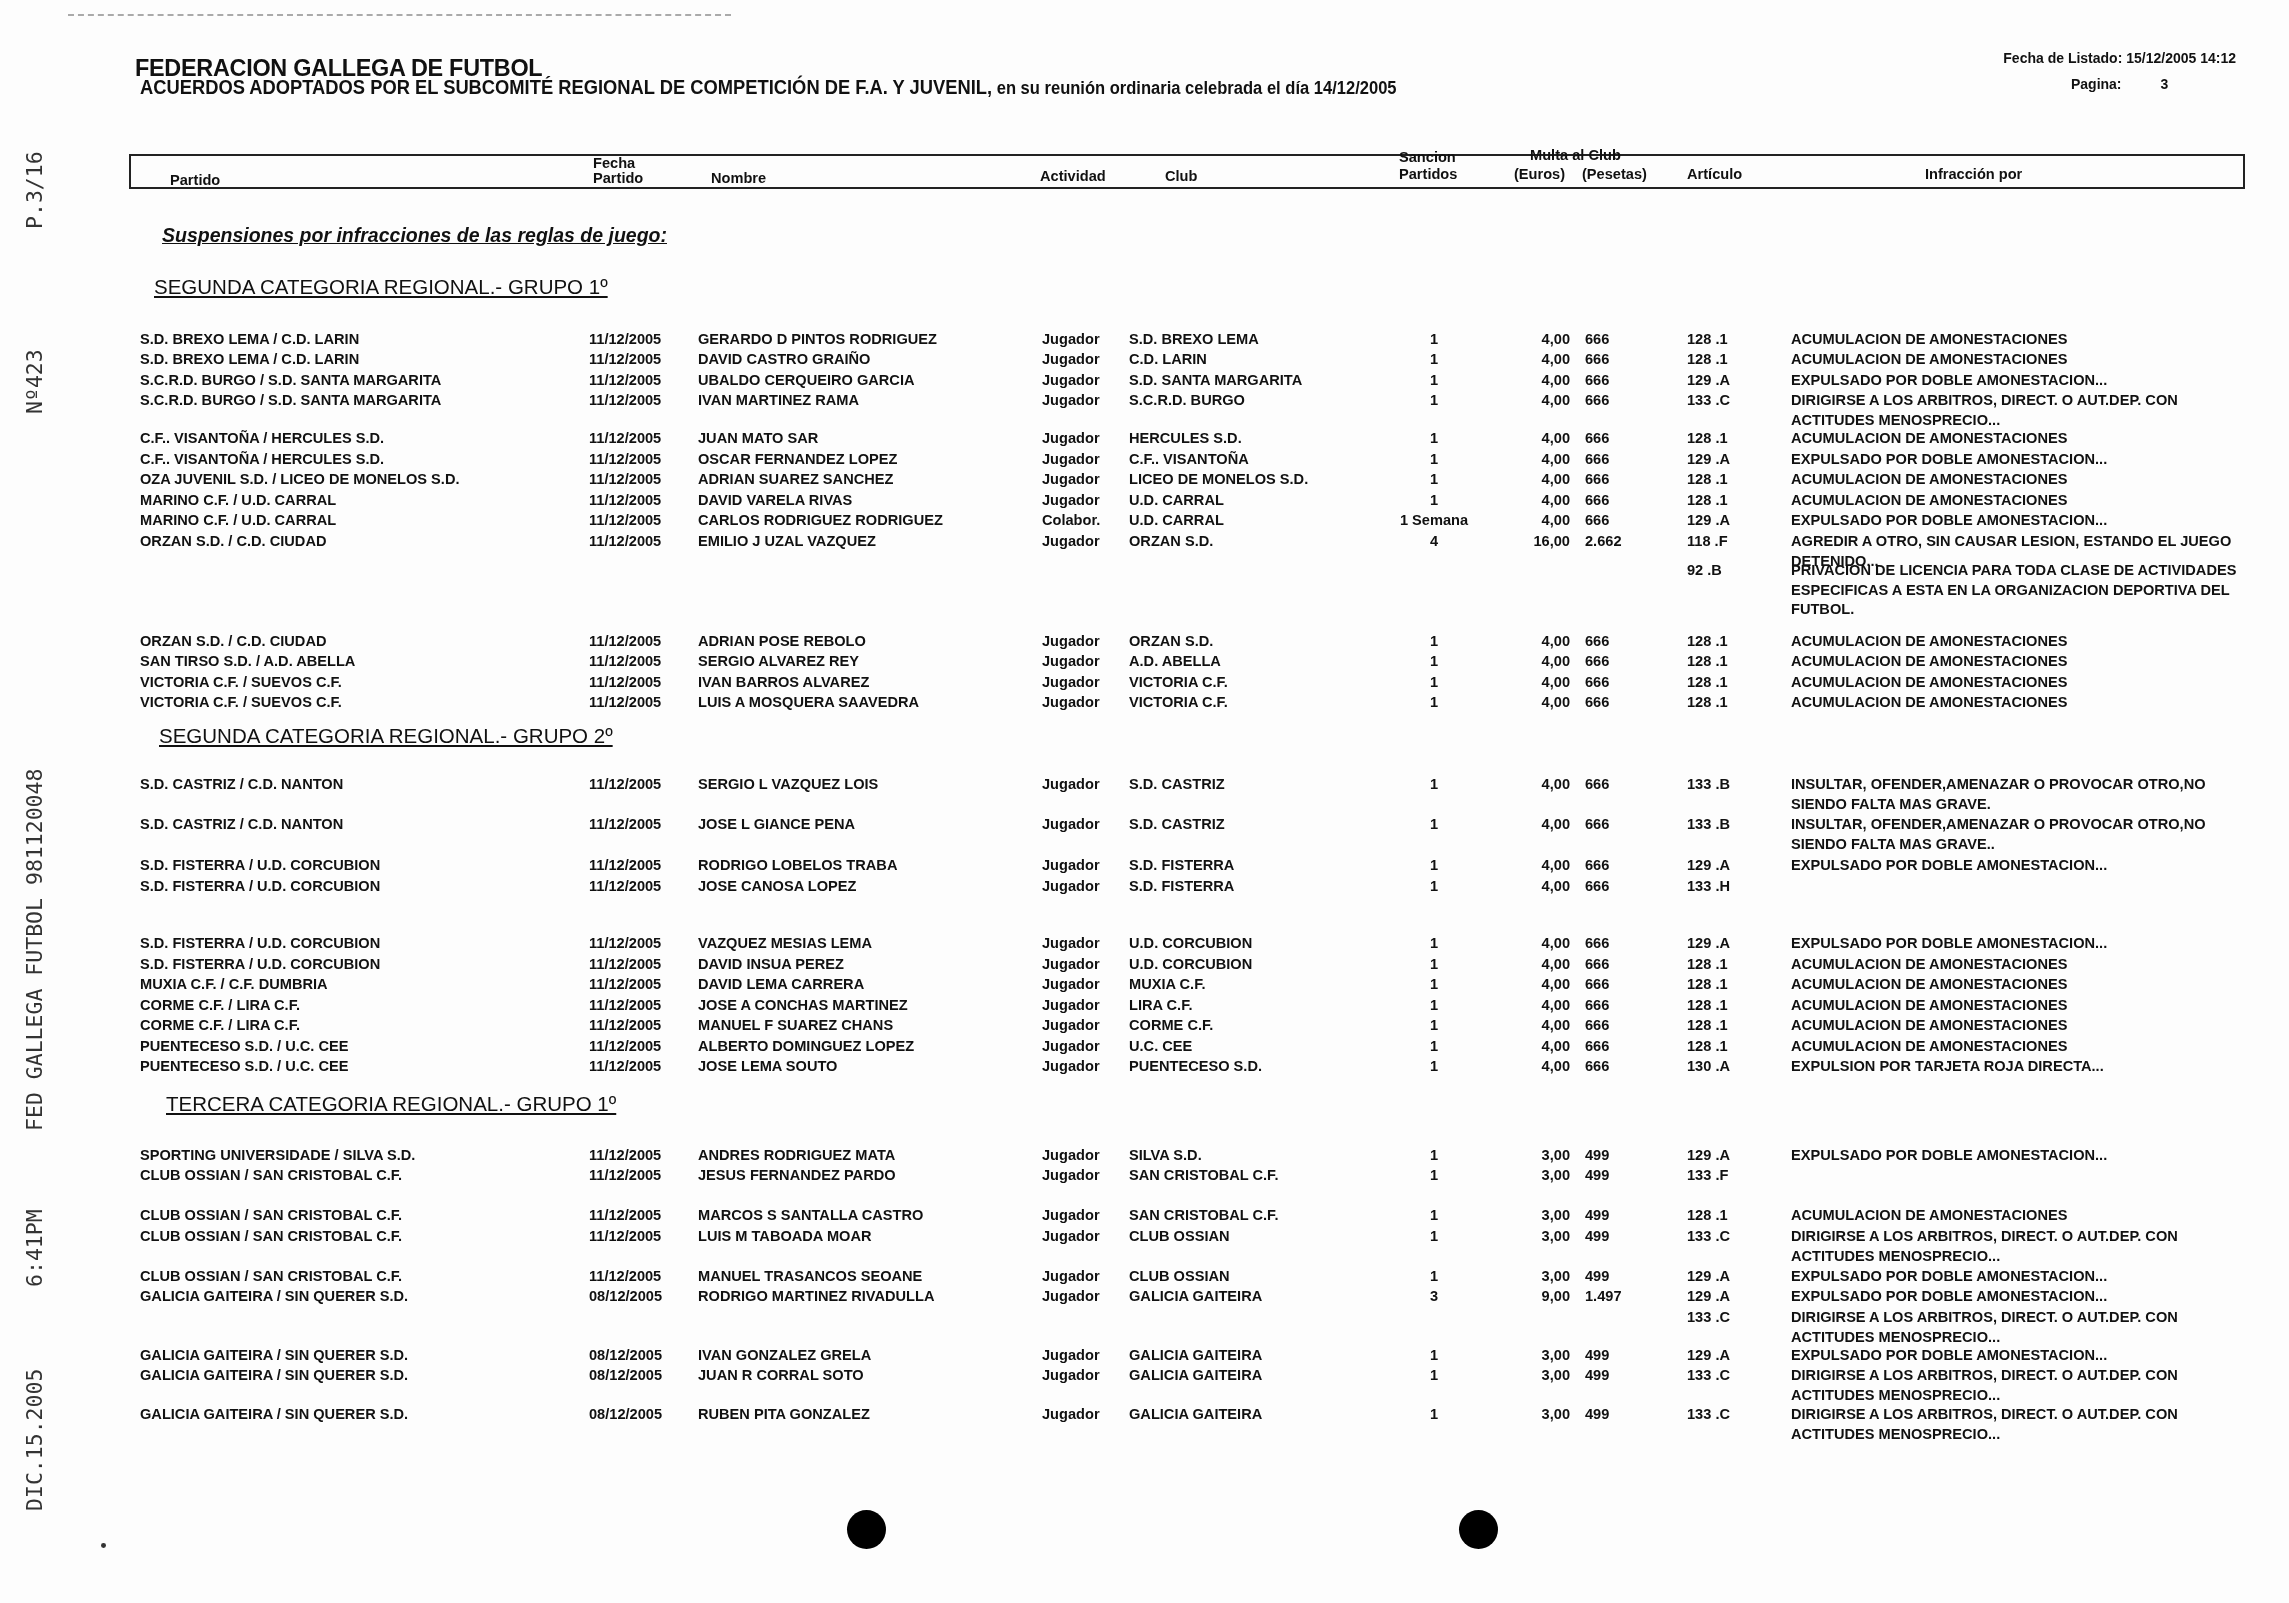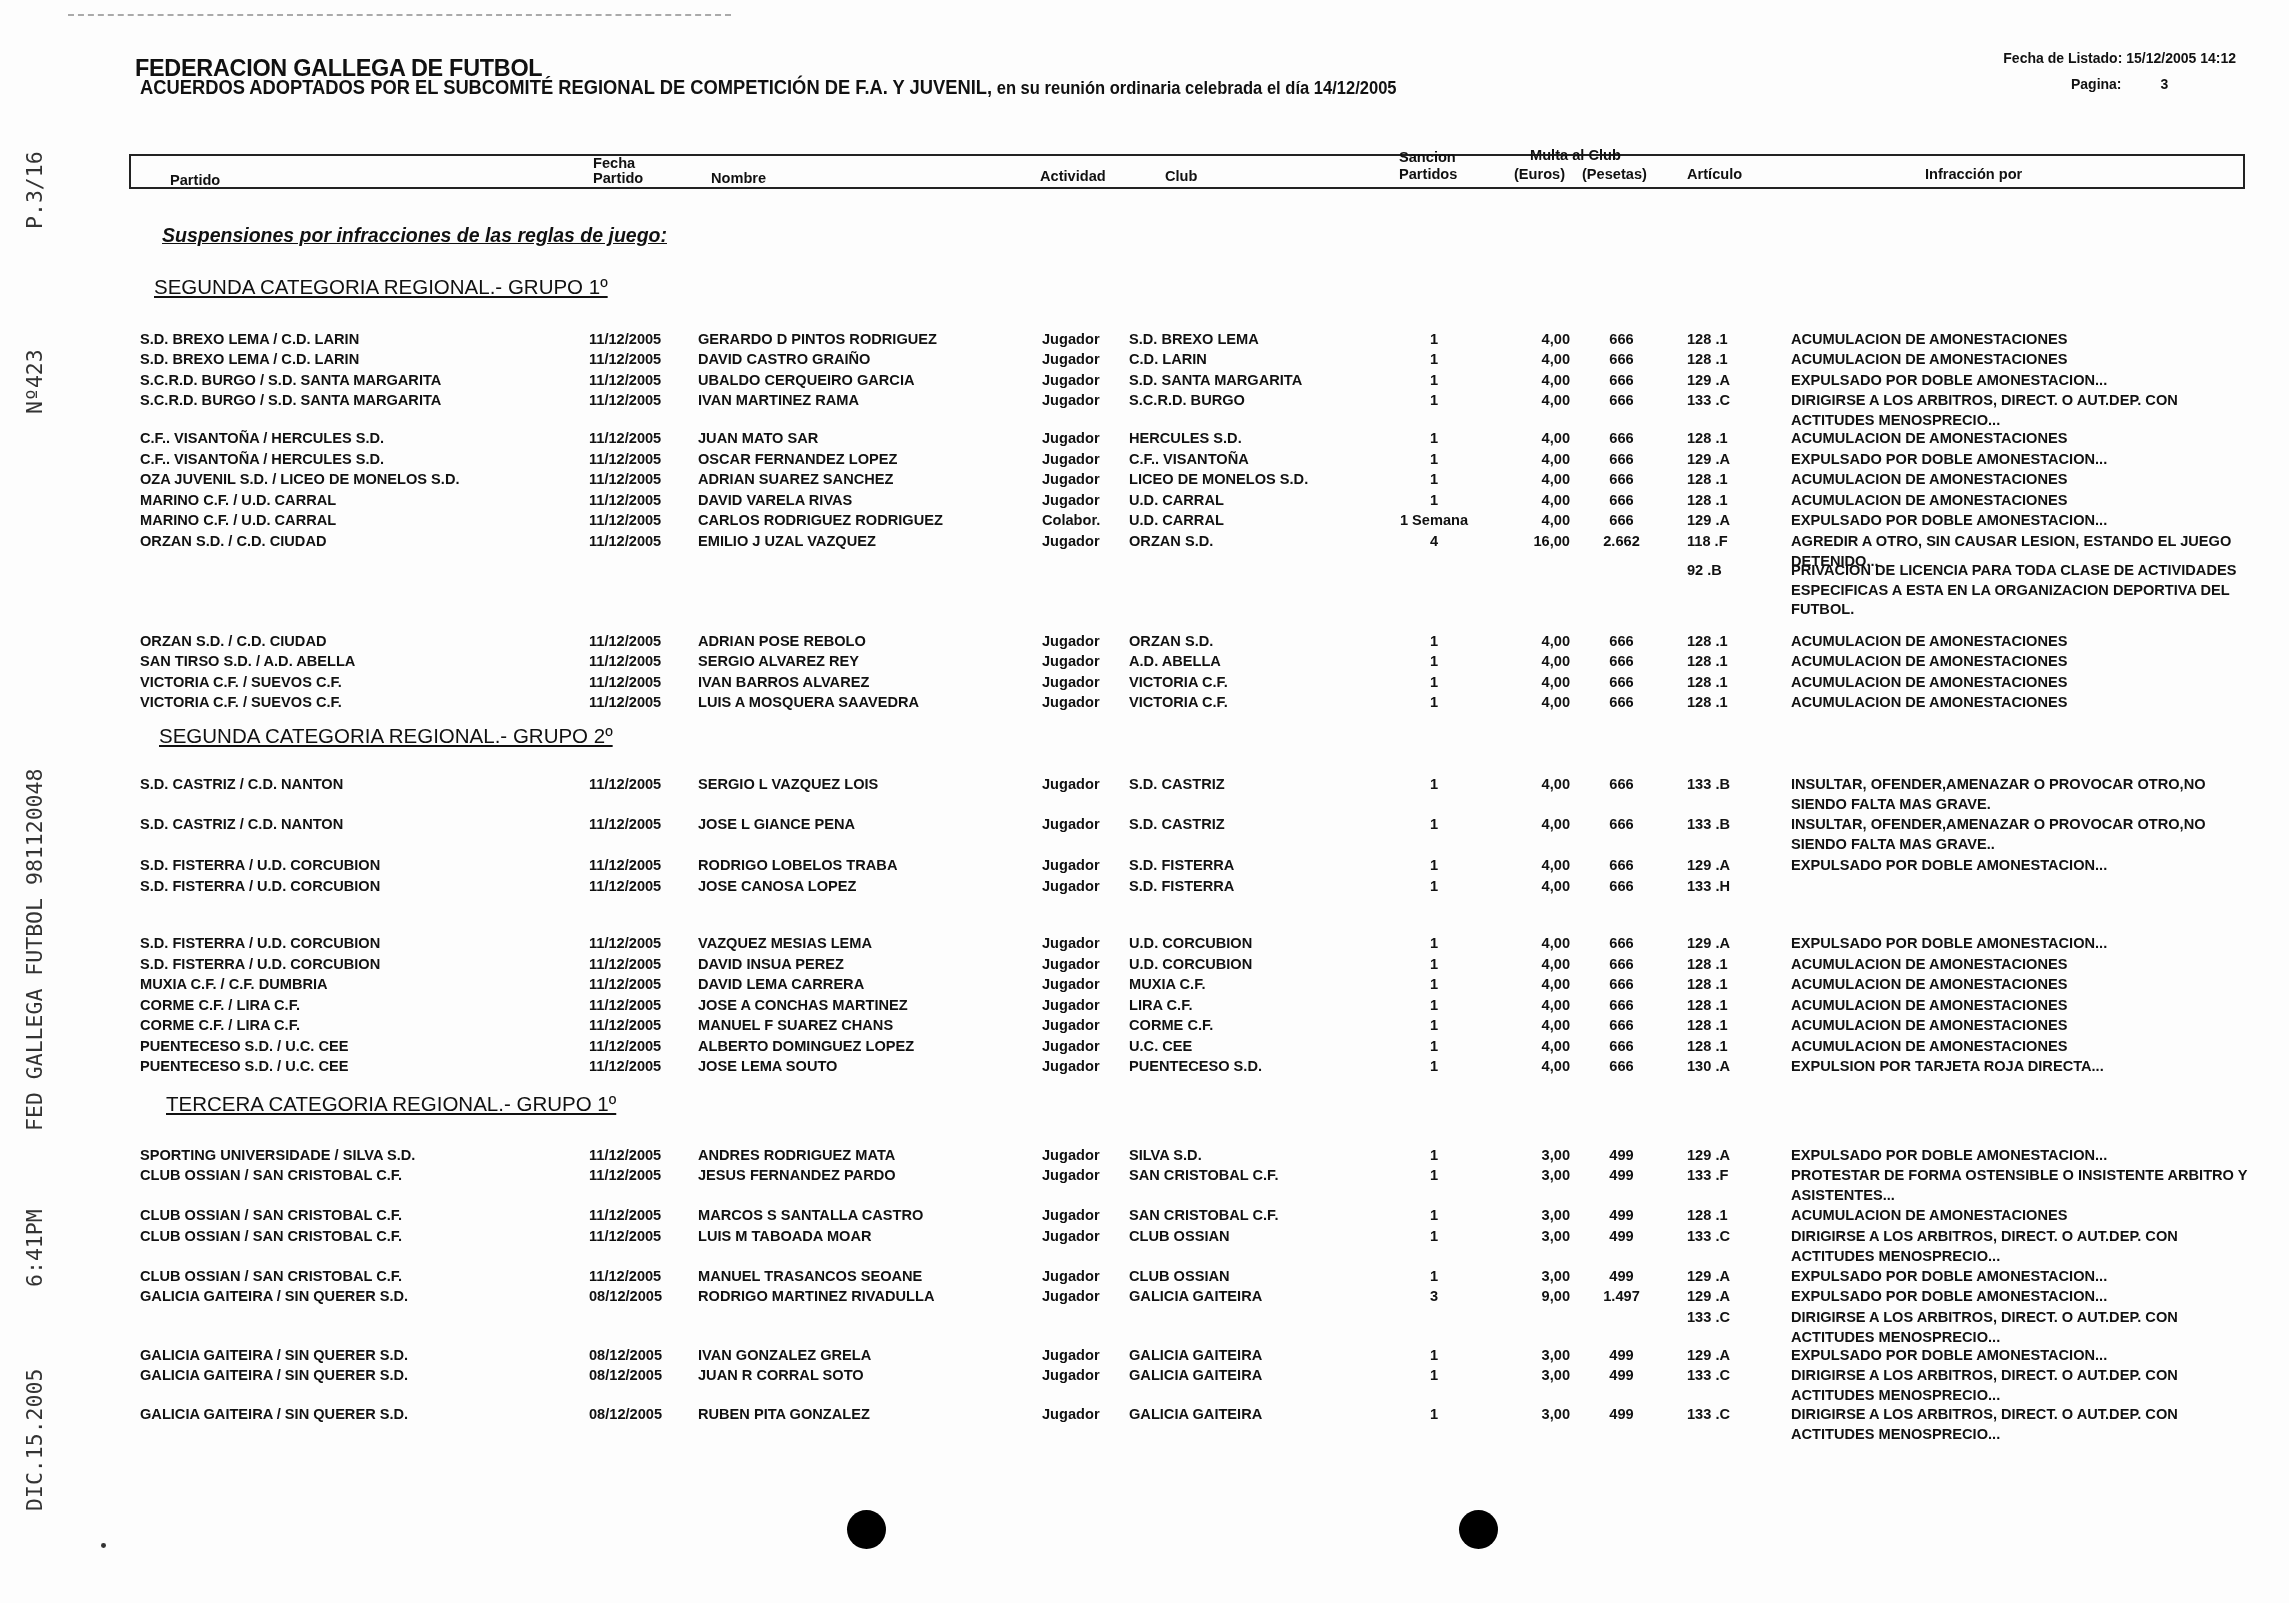--- a/index.html
+++ b/index.html
@@ -31,21 +31,21 @@
   .cat { position:absolute; font-size:20.5px; text-decoration:underline; white-space:nowrap; }
   .row { position:absolute; left:0; width:2290px; height:19.5px; font-size:14.6px; font-weight:bold; }
   .row span { position:absolute; white-space:nowrap; line-height:19.5px; }
   .c-partido { left:140px; }
   .c-fecha { left:589px; }
   .c-nombre { left:698px; }
   .c-act { left:1042px; }
   .c-club { left:1129px; }
   .c-sanc { left:1385px; width:98px; text-align:center; }
   .c-euros { left:1502px; width:68px; text-align:right; }
-  .c-pesetas { left:1585px; width:73px; text-align:center; }
+  .c-pesetas { left:1585px; width:73px; text-align:left; }
   .c-art { left:1687px; width:78px; }
   .c-inf { left:1791px; width:458px; white-space:normal !important; line-height:19.5px !important; }
   .hole { position:absolute; width:39px; height:39px; border-radius:50%; background:#000; }
   .speck { position:absolute; width:4.9px; height:4.9px; border-radius:50%; background:#333; }
 </style>
 </head>
 <body>
 
 <div class="faxbar">
   <span style="top:1365px">DIC.15.2005</span>
@@ -413,21 +413,20 @@
     <div class="row" style="top: 1166px;">
       <span class="c-partido">CLUB OSSIAN / SAN CRISTOBAL  C.F.</span>
       <span class="c-fecha">11/12/2005</span>
       <span class="c-nombre">JESUS FERNANDEZ PARDO</span>
       <span class="c-act">Jugador</span>
       <span class="c-club">SAN CRISTOBAL  C.F.</span>
       <span class="c-sanc">1</span>
       <span class="c-euros">3,00</span>
       <span class="c-pesetas">499</span>
       <span class="c-art">133 .F</span>
-      <span class="c-inf">PROTESTAR DE FORMA OSTENSIBLE O INSISTENTE ARBITRO Y ASISTENTES...</span>
     </div>
     <div class="row" style="top: 1206px;">
       <span class="c-partido">CLUB OSSIAN / SAN CRISTOBAL  C.F.</span>
       <span class="c-fecha">11/12/2005</span>
       <span class="c-nombre">MARCOS S SANTALLA CASTRO</span>
       <span class="c-act">Jugador</span>
       <span class="c-club">SAN CRISTOBAL  C.F.</span>
       <span class="c-sanc">1</span>
       <span class="c-euros">3,00</span>
       <span class="c-pesetas">499</span>

